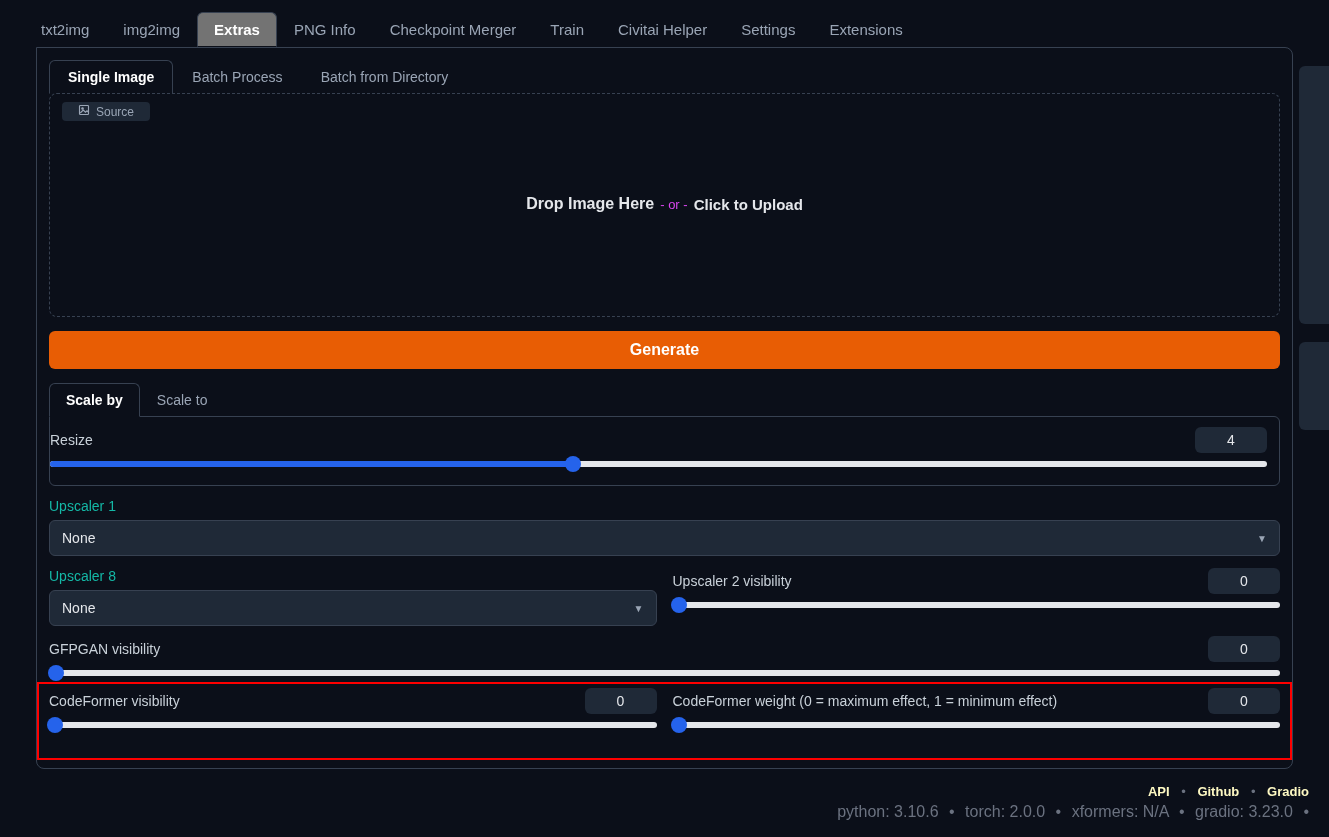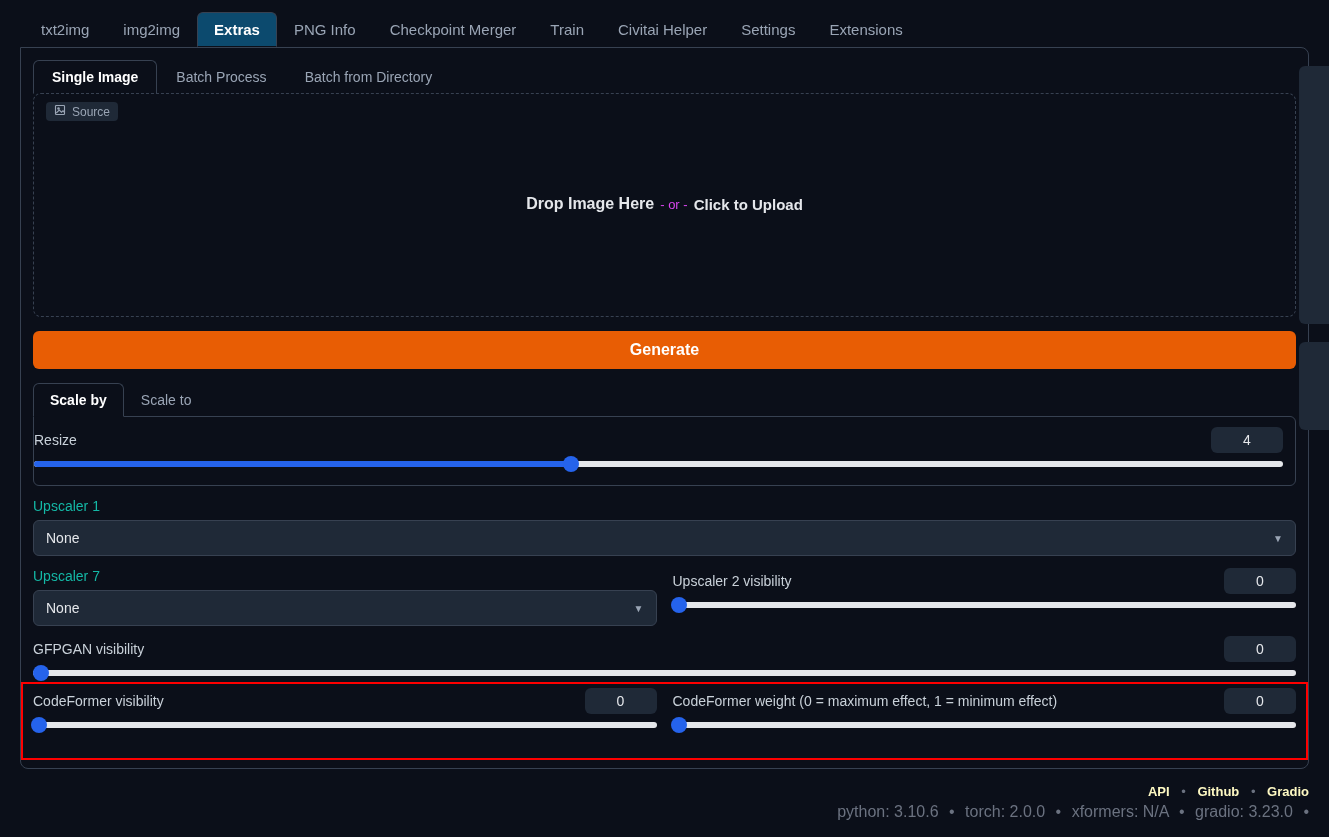--- a/index.html
+++ b/index.html
@@ -25,27 +25,27 @@
   color: #9aa5b5;
   cursor: pointer;
   border: 1px solid transparent;
   border-radius: 6px 6px 0 0;
   font-size: 15px;
 }
 .top-tab.active {
   color: #fff;
   border: 1px solid #374151;
   border-bottom: 1px solid #0b0f19;
-  background: #0c4a6e;
+  background: #737373;
   font-weight: 600;
 }
 .panel {
   border: 1px solid #374151;
   border-radius: 8px;
-  margin: 0 8px;
+  margin: 0 24px;
   padding: 12px;
   position: relative;
 }
 .sub-tabs {
   display: flex;
   gap: 0;
   margin-bottom: 0;
 }
 .sub-tab {
   padding: 8px 18px;
@@ -70,21 +70,21 @@
 .source-label {
   position: absolute;
   top: 8px;
   left: 12px;
   display: flex;
   align-items: center;
   gap: 6px;
   font-size: 12px;
   color: #9aa5b5;
   background: #1f2937;
-  padding: 2px 8px;
+  padding: 2px 16px;
   border-radius: 4px;
 }
 .source-label svg { width: 12px; height: 12px; }
 .dropzone {
   height: 200px;
   display: flex;
   align-items: center;
   justify-content: center;
   gap: 6px;
   color: #c9d1d9;
@@ -289,21 +289,21 @@
     <div style="margin-top:12px;">
       <div class="field-label">Upscaler 1</div>
       <div class="select">
         <span>None</span>
         <span class="caret">▼</span>
       </div>
     </div>
 
     <div class="two-col">
       <div class="col">
-        <div class="field-label">Upscaler 7</div>
+        <div class="field-label">Upscaler 8</div>
         <div class="select">
           <span>None</span>
           <span class="caret">▼</span>
         </div>
       </div>
       <div class="col">
         <div class="slider-header">
           <div class="slider-label">Upscaler 2 visibility</div>
           <input class="num-input" value="0" style="">
         </div>

